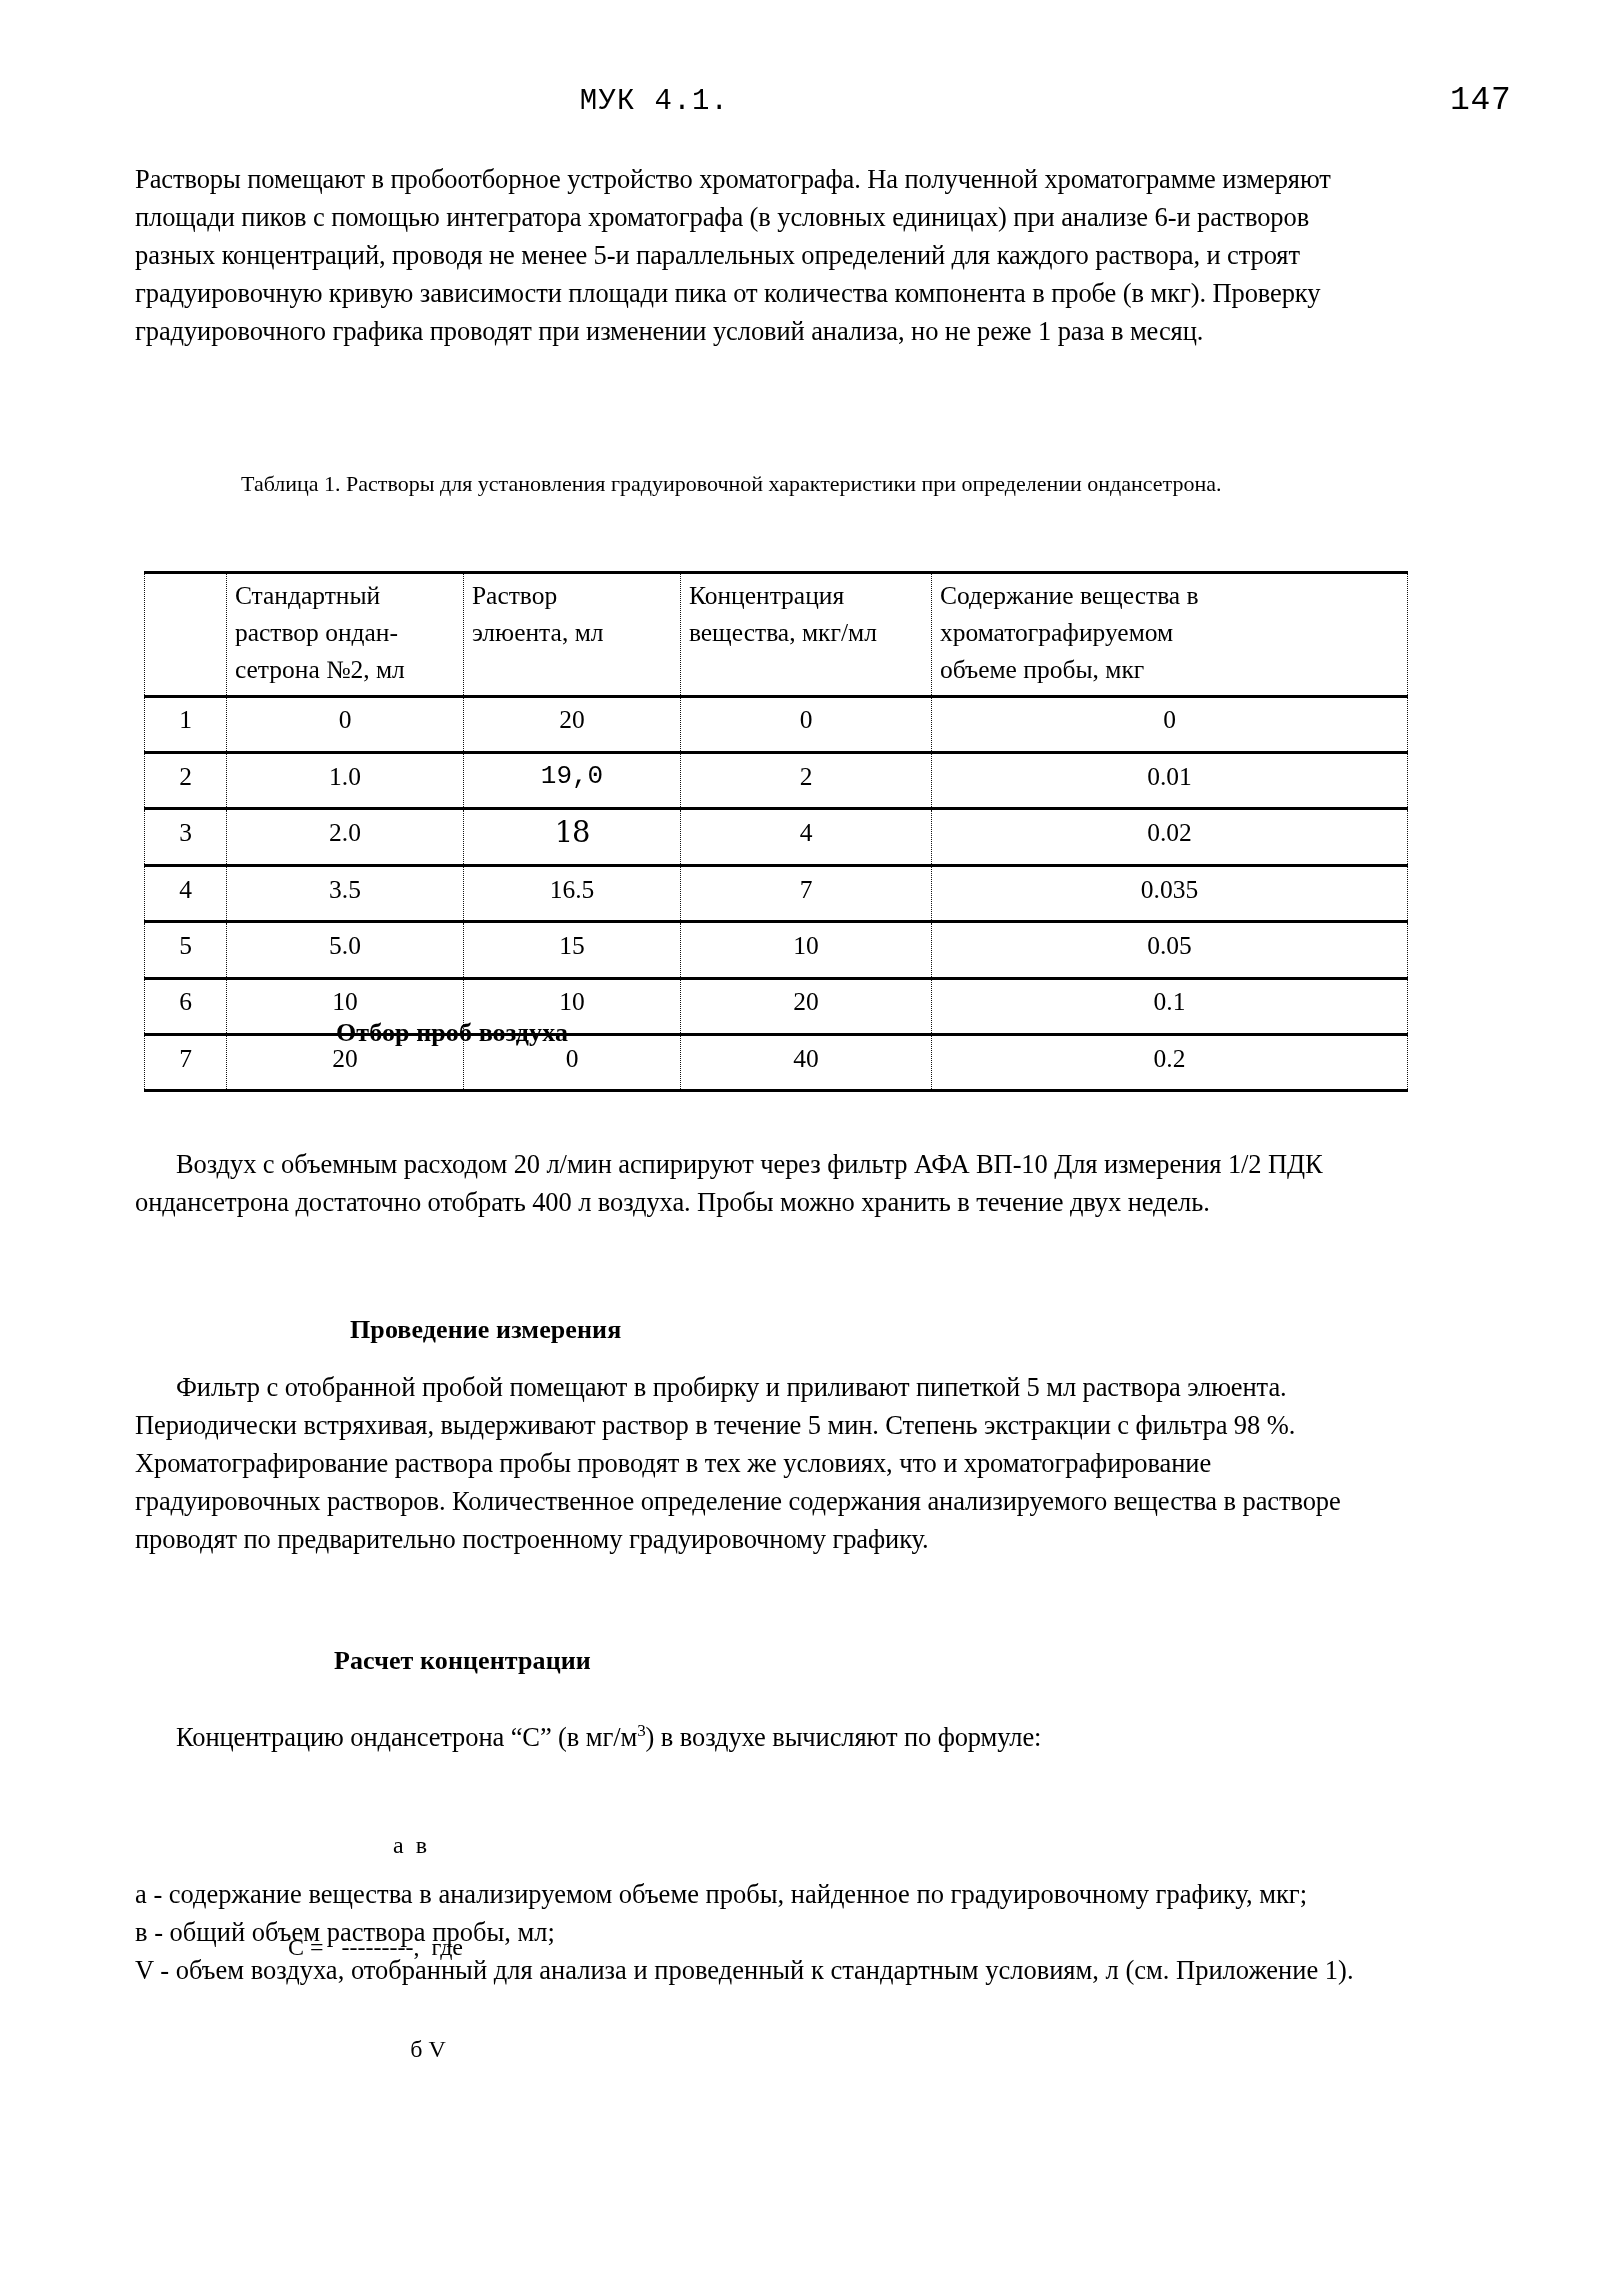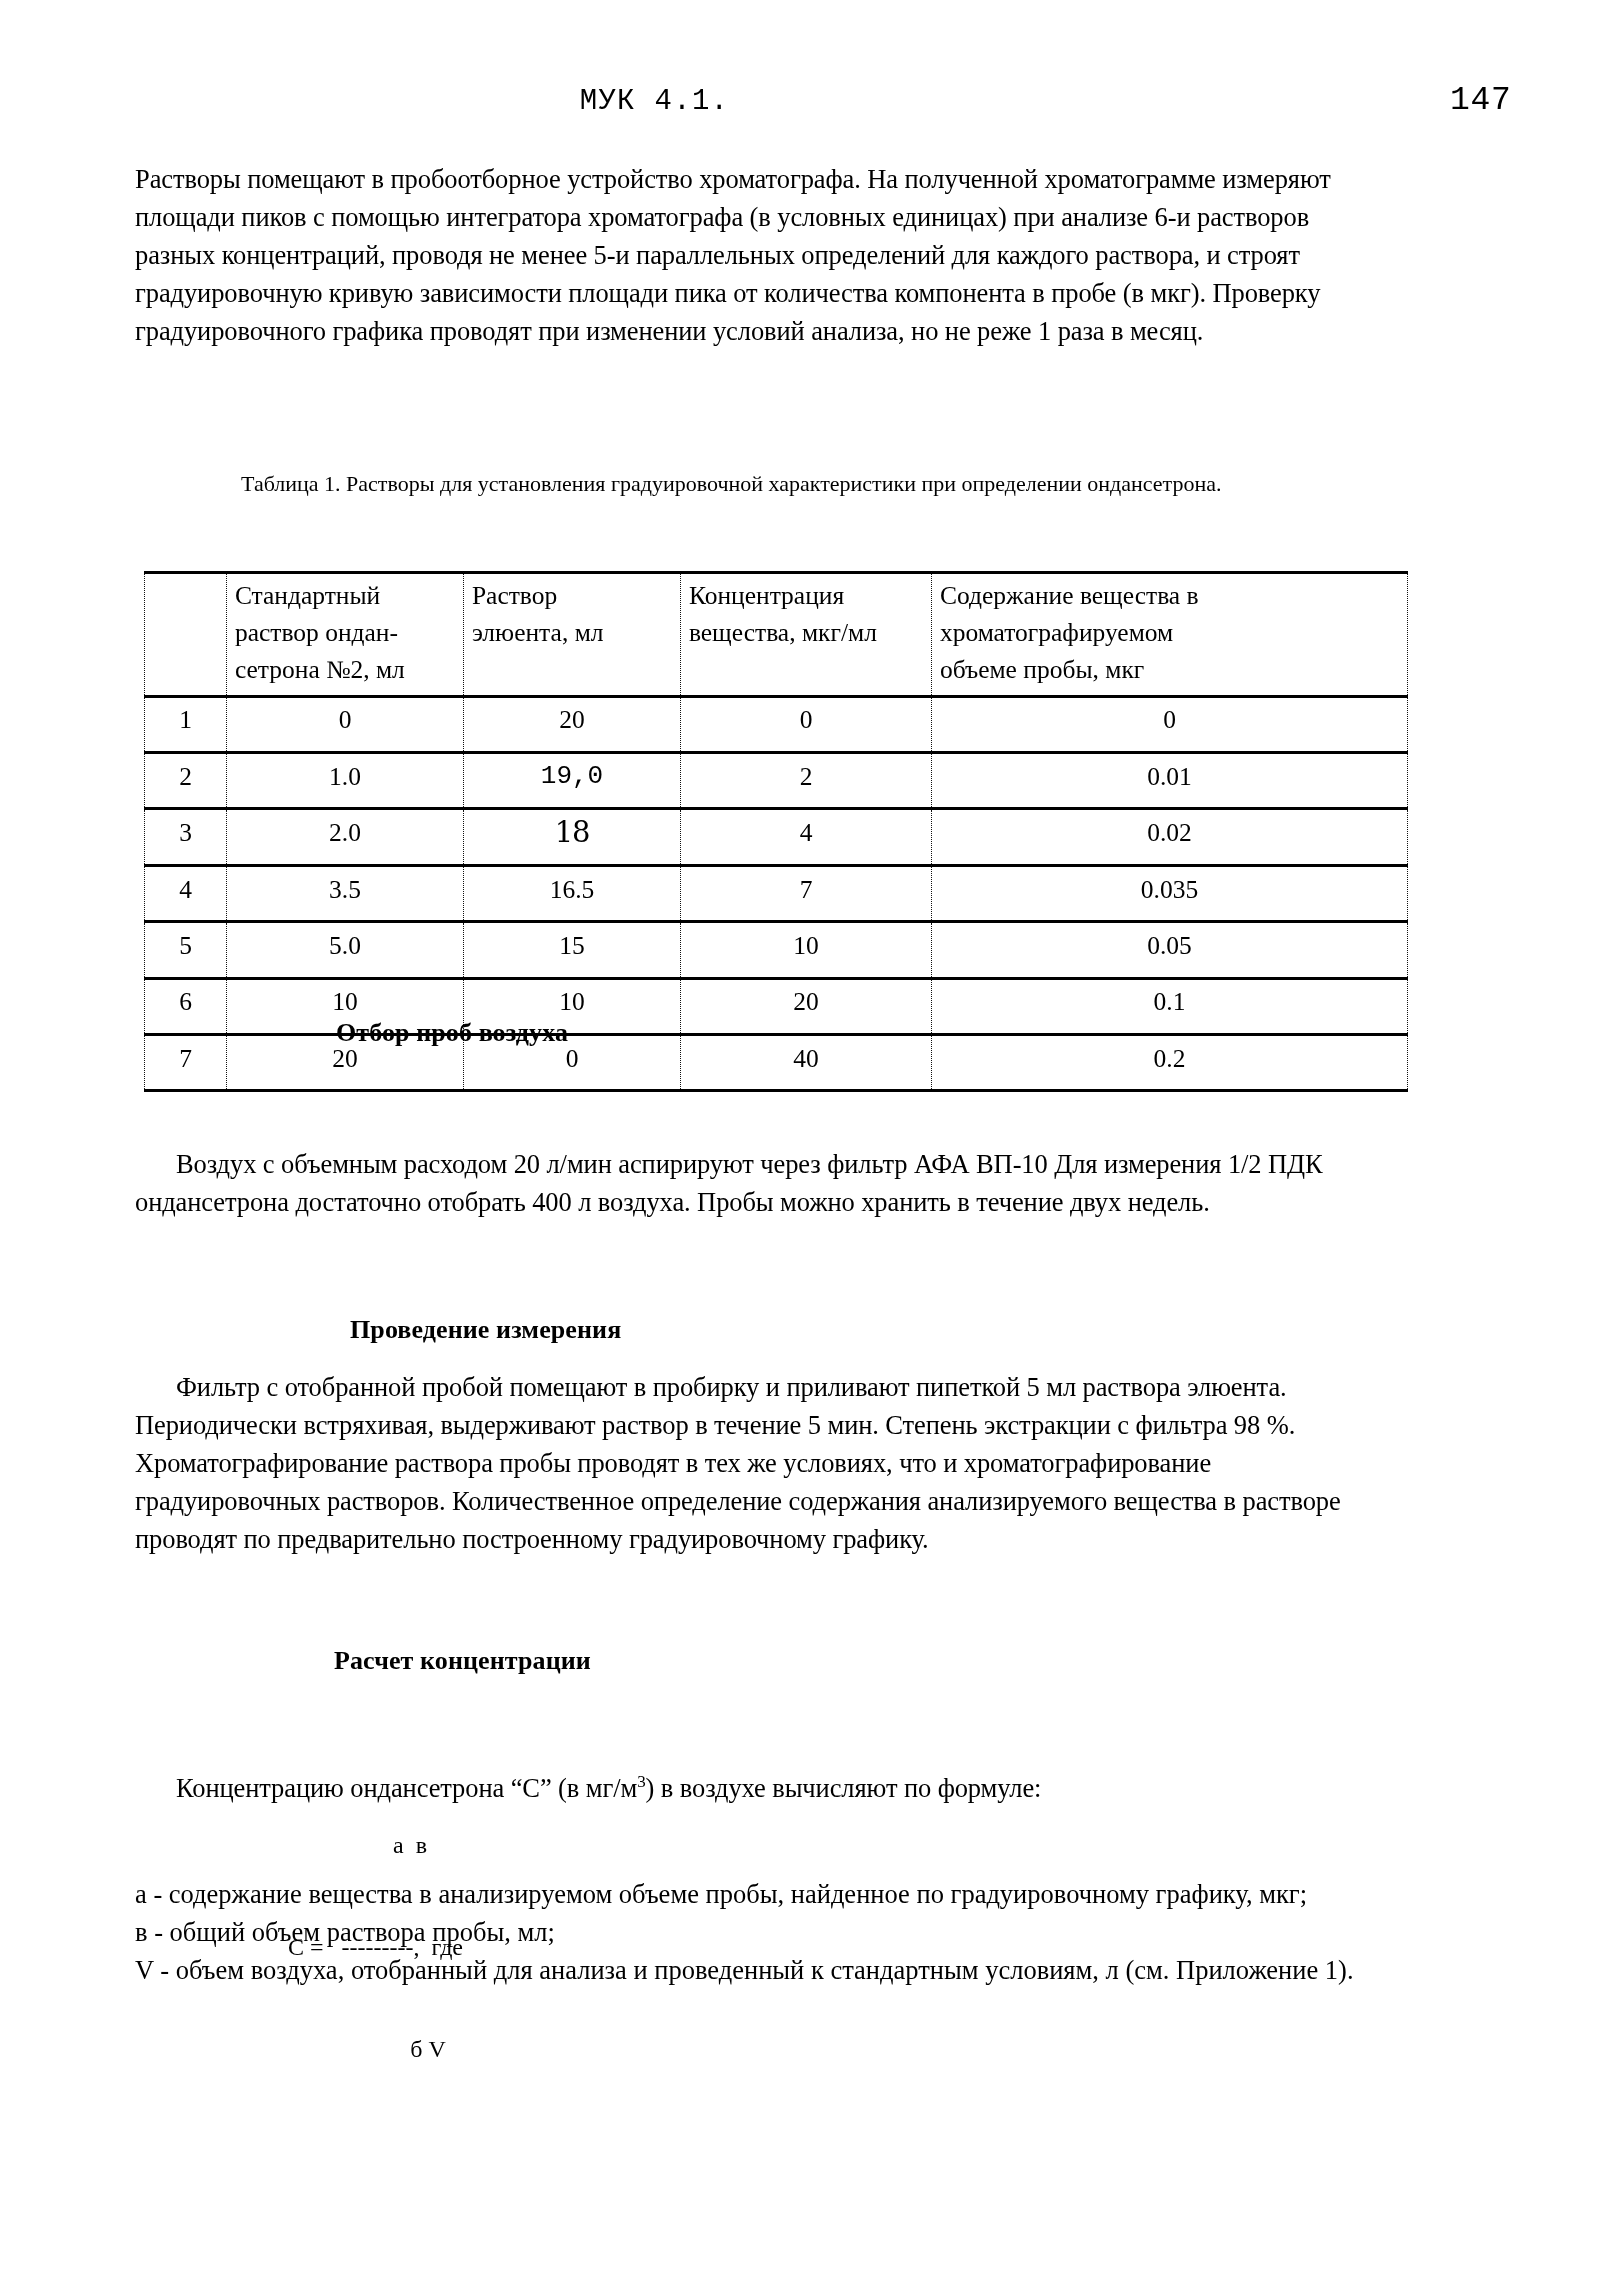--- a/index.html
+++ b/index.html
@@ -275,21 +275,21 @@
   </div>
 
   <h2 class="section-head" style="top:1299px;margin:16px;">Проведение измерения</h2>
 
   <div class="body-block indent" style="top:1368px;">
     <p>Фильтр с отобранной пробой помещают в пробирку и приливают пипеткой 5 мл раствора элюента. Периодически встряхивая, выдерживают раствор в течение 5 мин. Степень экстракции с фильтра 98 %. Хроматографирование раствора пробы проводят в тех же условиях, что и хроматографирование градуировочных растворов. Количественное определение содержания анализируемого вещества в растворе проводят по предварительно построенному градуировочному графику.</p>
   </div>
 
   <h2 class="section-head" style="top:1646px;margin:0;text-align:center;">Расчет концентрации</h2>
 
-  <div class="body-block indent" style="top:1769px;">
+  <div class="body-block indent" style="top:1718px;">
     <p><span>Концентрацию ондансетрона “С” (в мг/м</span><sup class="exp">3</sup><span>) в воздухе вычисляют по формуле:</span></p>
   </div>
 
   <div class="formula" style="top:1760px;">
     <span class="f-num">а  в</span>
     <span class="f-mid"><span>С =</span><span>   </span><span>---------</span><span>,  где</span></span>
     <span class="f-den">б V</span>
   </div>
 
   <div class="deflist" style="top:1875px;">

